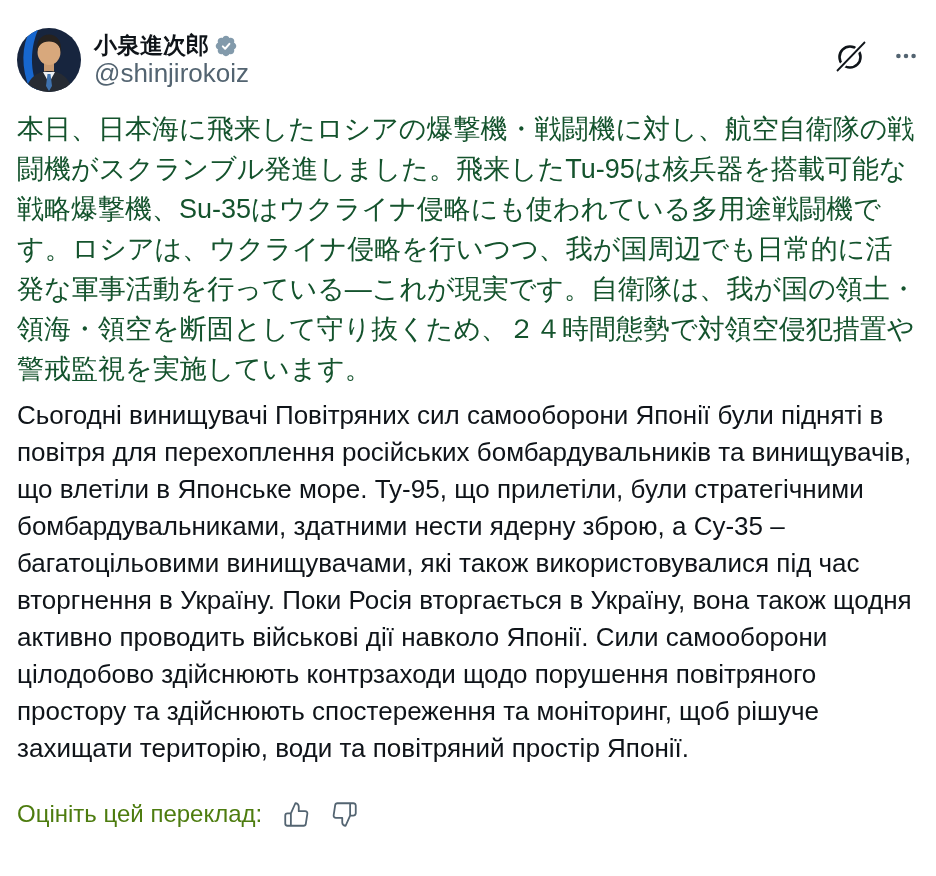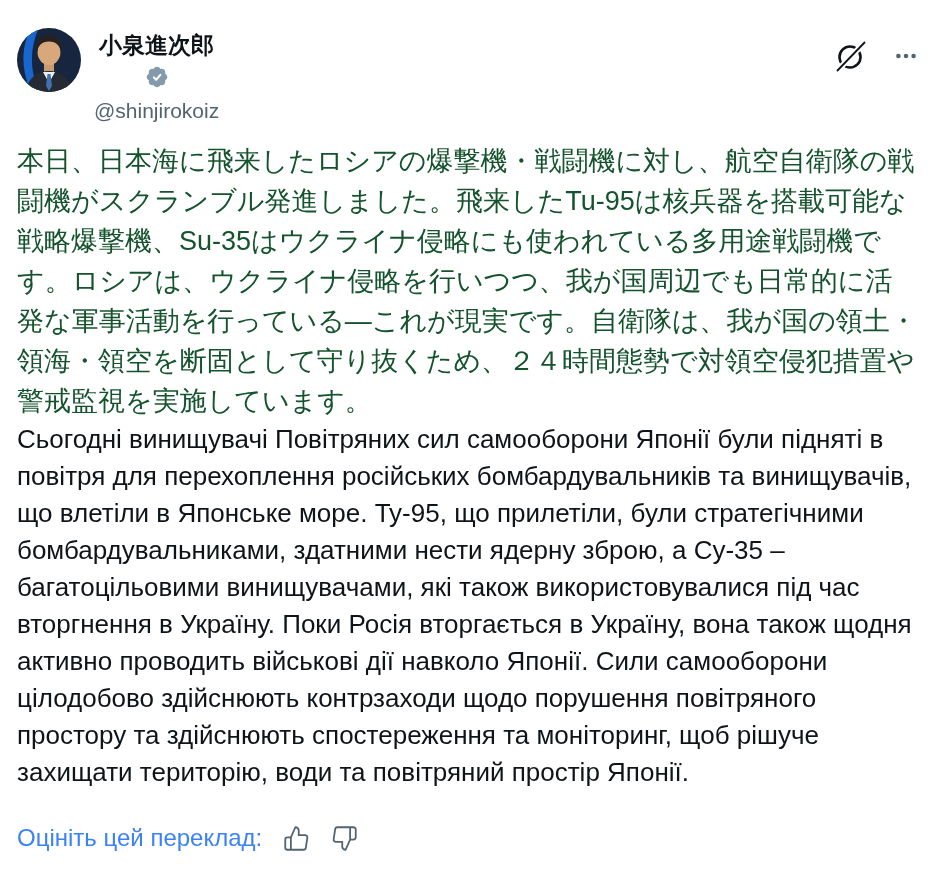--- a/index.html
+++ b/index.html
@@ -11,51 +11,51 @@
   }
   .container { padding:0 17px; }
 
   
   .header { display:flex; align-items:flex-start; padding-top:28px; }
   .avatar {
     width:64px; height:64px; border-radius:50%; overflow:hidden; flex:none; cursor:pointer;
   }
   .avatar svg { display:block; width:64px; height:64px; }
   .id-block { margin-left:13px; padding-top:3px; min-width:0; }
-  .name-row { display:flex; align-items:center; gap:5px; cursor:pointer;flex-direction:column; }
+  .name-row { display:flex; align-items:center; gap:5px; cursor:pointer; }
   .display-name { font-size:23px; font-weight:700; line-height:29px; color:#0F1419; }
   .badge { display:inline-flex; }
   .badge svg { width:24px; height:24px; display:block; }
-  .handle { font-size:21px; line-height:27px; color:#536471; margin-top:8px; cursor:pointer; }
+  .handle { font-size:26px; line-height:27px; color:#536471; margin-top:0; cursor:pointer; }
   .header-actions { margin-left:auto; display:flex; align-items:center; gap:24px; padding-top:10px; }
   .icon-btn { background:none; border:none; padding:0; cursor:pointer; display:flex; align-items:center; }
   .grok-btn svg { width:36px; height:36px; display:block; }
   .more-btn svg { width:26px; height:26px; display:block; }
 
   
   .jp-text {
     margin-top:17px; font-size:27px; line-height:40px; color:#14532d;
     word-break:normal; overflow-wrap:break-word;
   }
   .translate-row {
     margin-top:4px; display:flex; align-items:center; gap:9px;
     font-size:24px; line-height:30px;
   }
   .translate-notice { color:#4285F4; cursor:pointer; }
   .google-logo {
     font-size:28px; font-weight:700; letter-spacing:-1px; line-height:30px;
     cursor:default; user-select:none;
   }
   .uk-text {
-    font-size:26px; line-height:37px; color:#0F1419;
+    margin-top:8px; font-size:26px; line-height:37px; color:#0F1419;
   }
 
   
   .rate-row { margin-top:33px; display:flex; align-items:center; }
-  .rate-label { font-size:24px; color:#3b82f6; }
+  .rate-label { font-size:24px; color:#4d7c0f; }
   .thumb-btn { background:none; border:none; padding:0; cursor:pointer; margin-left:21px; display:flex; }
   .thumb-btn svg { width:27px; height:27px; display:block; }
 </style>
 </head>
 <body>
 
 <div class="container">
 
   <div class="header">
     <div class="avatar">

